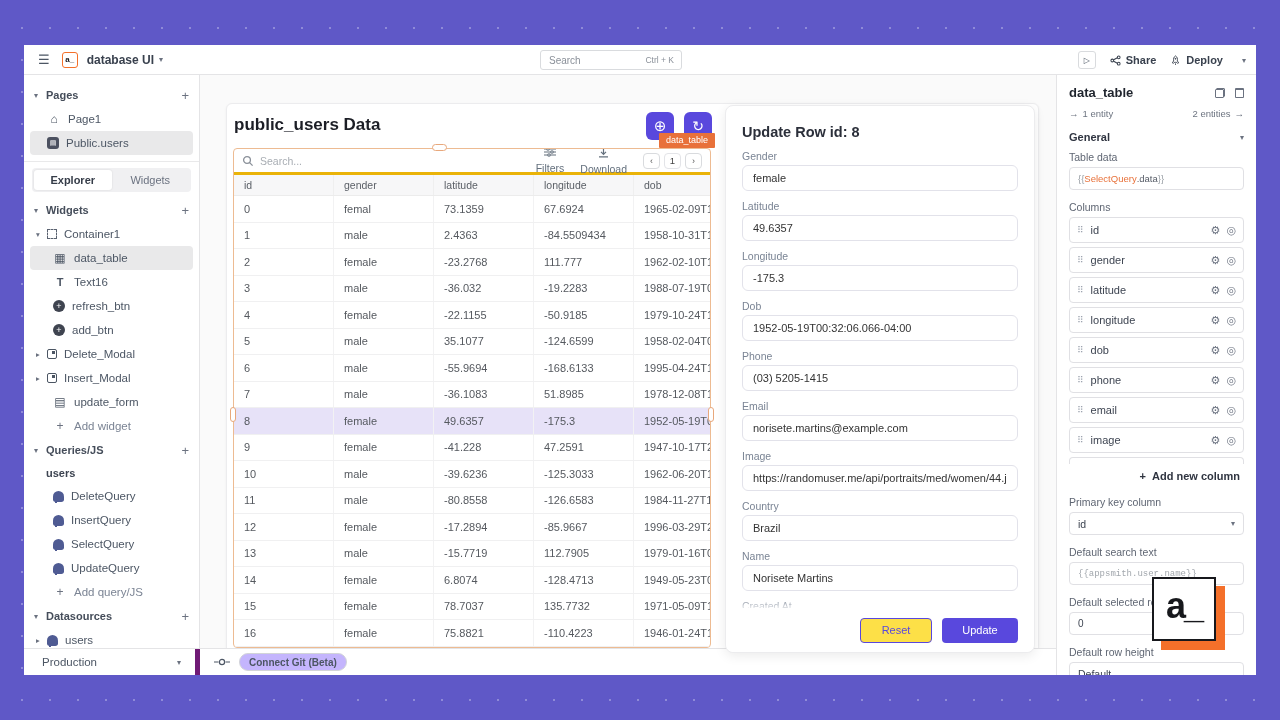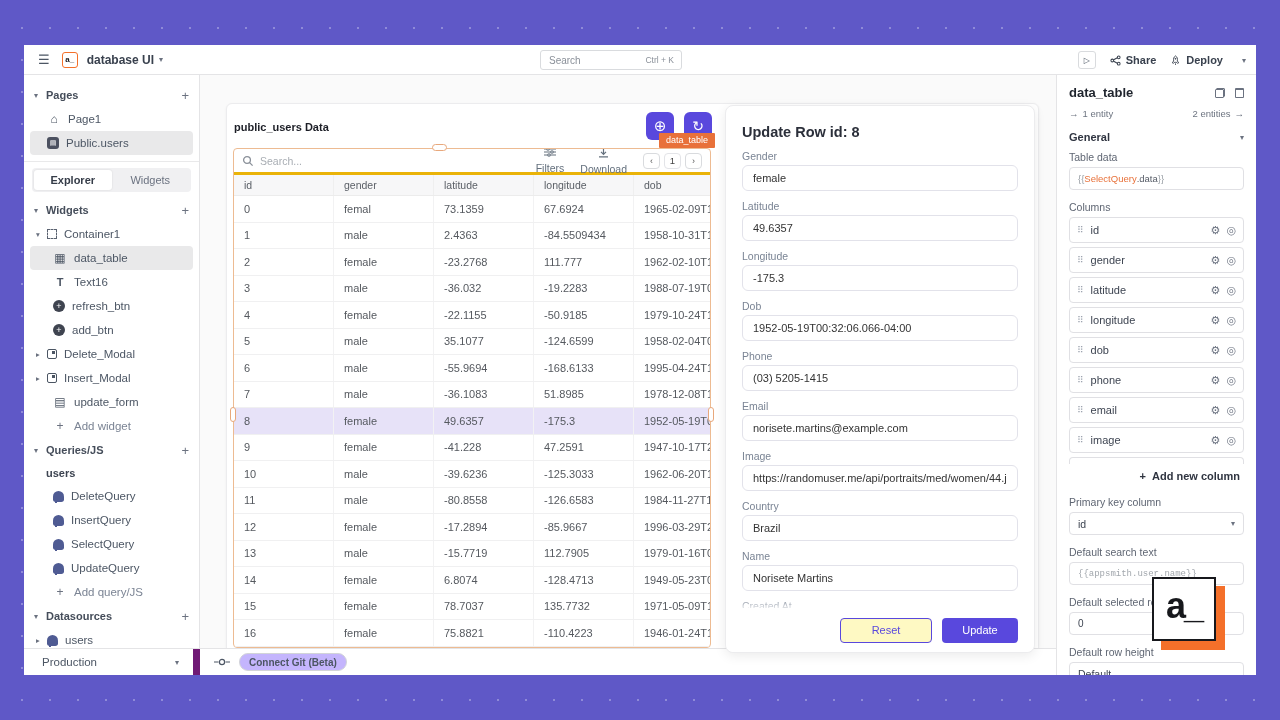--- a/index.html
+++ b/index.html
@@ -56,21 +56,21 @@
   .i-postgres{width:11px;height:11px;background:#4f5b93;border-radius:50% 50% 25% 25%;position:relative;}
   .i-postgres::after{content:"";position:absolute;left:2px;bottom:-1px;width:2px;height:4px;background:#4f5b93;}
   .divider{height:1px;background:#e9e9ea;margin:6px 0;}
   .segment{margin:6px 8px;background:#f0f0f2;border-radius:4px;height:24px;display:flex;padding:2px;}
   .segment .seg{flex:1;display:flex;align-items:center;justify-content:center;font-size:11px;color:#6b7280;border-radius:3px;}
   .segment .seg.active{background:#fff;color:#353c48;box-shadow:0 0 2px rgba(0,0,0,.12);font-weight:600;}
   .grp-label{height:22px;display:flex;align-items:center;padding-left:22px;font-size:11px;font-weight:600;color:#3d4451;}
   
   .canvas{flex:1;position:relative;background:#fafafa;overflow:hidden;height:600px;}
   .card{position:absolute;left:26px;top:28px;width:813px;height:600px;background:#fff;border:1px solid #ececee;border-radius:6px;box-shadow:0 1px 3px rgba(0,0,0,.05);}
-  .card-title{position:absolute;left:34px;top:46px;font-size:11px;font-weight:700;color:#1c1e26;z-index:2;}
+  .card-title{position:absolute;left:34px;top:40px;font-size:17px;font-weight:700;color:#1c1e26;z-index:2;}
   .wbtn{position:absolute;width:28px;height:28px;background:#5948dd;border-radius:6px;color:#fff;display:flex;align-items:center;justify-content:center;z-index:3;}
   .wbtn.add{left:446px;top:37px;font-size:15px;}
   .wbtn.refresh{left:484px;top:37px;font-size:14px;}
   .wtag{position:absolute;left:459px;top:58px;background:#e8713a;color:#fff;font-size:9px;padding:2px 7px 3px;z-index:4;border-radius:1px;}
   .dtable{position:absolute;left:33px;top:73px;width:478px;height:500px;background:#fff;border:1px solid #edbb92;border-radius:4px;overflow:hidden;z-index:2;}
   .dt-toolbar{height:26px;display:flex;align-items:center;border-bottom:3px solid #eab308;padding:0 8px;}
   .dt-search{display:flex;align-items:center;gap:6px;flex:1;}
   .dt-search .ph{font-size:10.5px;color:#a8adb3;}
   .dt-tool{display:flex;align-items:center;gap:5px;font-size:10.5px;color:#64707d;margin-right:16px;flex-direction:column;}
   .pager{display:flex;align-items:center;gap:4px;}
@@ -86,25 +86,25 @@
   .handle.topc{left:232px;top:69px;width:15px;height:7px;}
   .handle.leftm{left:30px;top:332px;width:6px;height:15px;}
   .handle.rightm{left:508px;top:332px;width:6px;height:15px;}
   
   .uform{position:absolute;left:525px;top:30px;width:310px;height:548px;background:#fff;border:1px solid #ececee;border-radius:8px;box-shadow:0 3px 12px rgba(0,0,0,.08);z-index:6;overflow:hidden;}
   .uform-title{font-size:14.5px;font-weight:700;color:#2b2f3a;margin:18px 16px 10px;}
   .ufield{margin:0 16px 9px;}
   .ufield .flabel{font-size:10.5px;color:#7a8494;margin-bottom:3px;}
   .ufield input{width:100%;height:26px;border:1px solid #e2e2ea;border-radius:6px;font-size:11px;color:#333;padding:0 10px;outline:none;background:#fff;}
   .uform-footer{position:absolute;left:0;right:0;bottom:0;height:44px;background:#fff;border-radius:0 0 8px 8px;display:flex;align-items:center;justify-content:flex-end;gap:10px;padding:0 16px;box-shadow:0 -4px 8px rgba(255,255,255,.9);}
-  .btn-reset{width:92px;height:25px;border:1px solid #5948dd;border-radius:4px;background:#fef9c3;color:#5948dd;font-size:11px;display:flex;align-items:center;justify-content:center;}
+  .btn-reset{width:72px;height:25px;border:1px solid #5948dd;border-radius:4px;background:#fde047;color:#5948dd;font-size:11px;display:flex;align-items:center;justify-content:center;}
   .btn-update{width:76px;height:25px;border-radius:4px;background:#5948dd;color:#fff;font-size:11px;display:flex;align-items:center;justify-content:center;}
   
   .bottombar{position:absolute;left:0;top:573px;width:100%;height:27px;background:#fff;border-top:1px solid #e4e4e6;display:flex;align-items:center;z-index:4;}
-  .env{width:176px;display:flex;align-items:center;padding:0 14px 0 18px;height:100%;border-right:7px solid #701a75;}
+  .env{width:176px;display:flex;align-items:center;padding:0 14px 0 18px;height:100%;border-right:5px solid #701a75;}
   .env .env-label{flex:1;font-size:11.5px;color:#4c5664;}
   .gitarea{display:flex;align-items:center;gap:9px;margin-left:14px;}
   .gitbtn{height:18px;border:1px solid #d2d4d8;border-radius:9px;padding:0 9px;display:flex;align-items:center;font-size:10px;font-weight:600;color:#4c5664;background:#c4b5fd;}
   
   .inspector{width:200px;border-left:1px solid #e4e4e6;background:#fff;padding:10px 12px 0;position:relative;flex:none;height:600px;overflow:hidden;}
   .insp-title-row{display:flex;align-items:center;margin-bottom:8px;}
   .insp-title{flex:1;font-size:13px;font-weight:700;color:#1f242d;}
   .ico-btn{margin-left:10px;color:#6b7280;display:flex;align-items:center;}
   .entities{display:flex;align-items:center;justify-content:space-between;font-size:9.5px;color:#6d7480;margin-bottom:12px;}
   .entities span{display:flex;align-items:center;gap:4px;}

